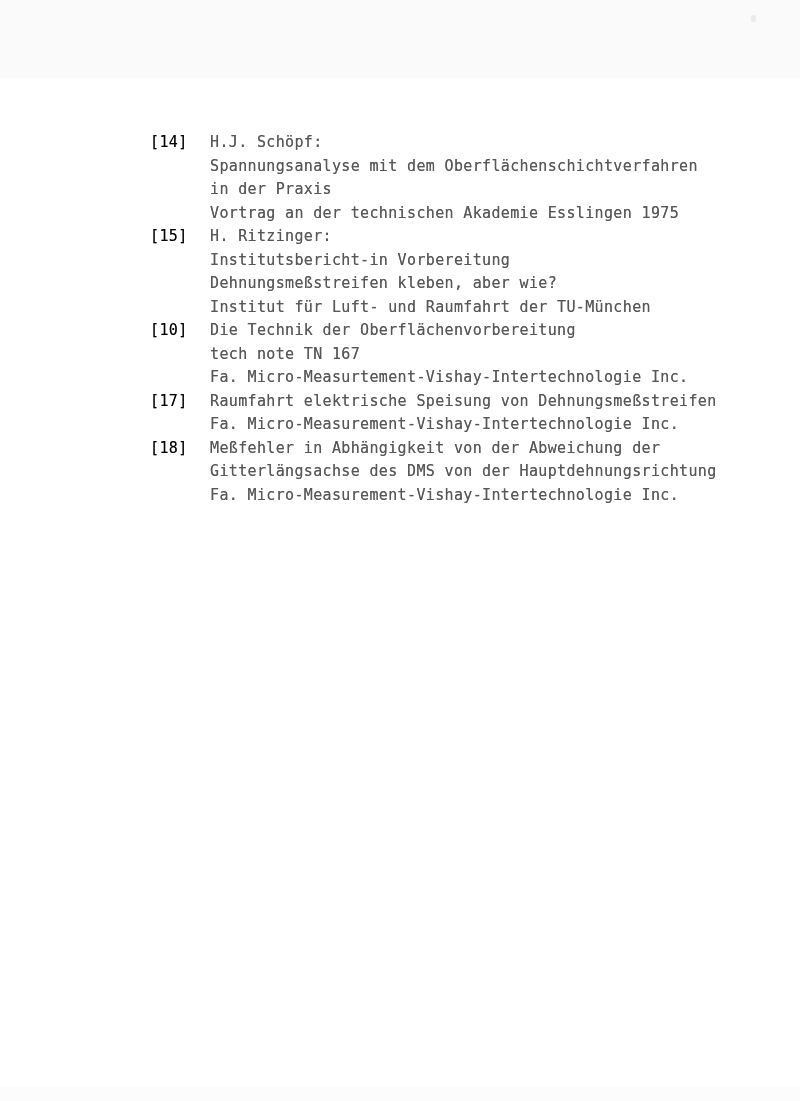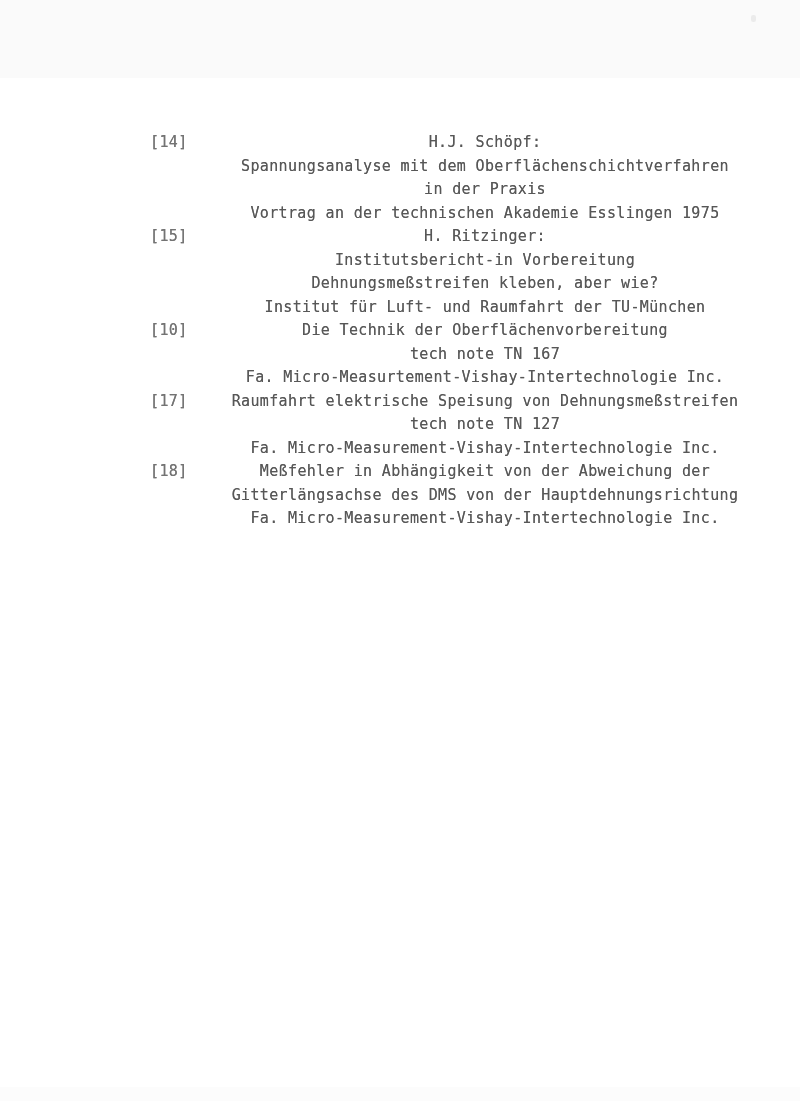--- a/index.html
+++ b/index.html
@@ -49,26 +49,25 @@
     line-height: 23.5px;
     text-shadow: 0 0 0.6px rgba(95,95,95,0.75);
   }
   .ref-entry {
     display: flex;
     align-items: flex-start;
   }
   .ref-label {
     width: 60px;
     flex: 0 0 60px;
-    color: #737373;
+    color: #000000;
     white-space: nowrap;
   }
   .ref-lines {
     flex: 1 1 auto;
-    text-align: center;
   }
   .ref-line {
     white-space: pre;
   }
 </style>
 </head>
 <body>
 
 <div class="page">
   <div class="top-band"></div>
@@ -100,21 +99,20 @@
           <div class="ref-line">Die Technik der Oberflächenvorbereitung</div>
           <div class="ref-line">tech note TN 167</div>
           <div class="ref-line">Fa. Micro-Measurtement-Vishay-Intertechnologie Inc.</div>
         </div>
   </div>
 
   <div class="ref-entry">
     <span class="ref-label">[17]</span>
     <div class="ref-lines">
           <div class="ref-line">Raumfahrt elektrische Speisung von Dehnungsmeßstreifen</div>
-          <div class="ref-line">tech note TN 127</div>
           <div class="ref-line">Fa. Micro-Measurement-Vishay-Intertechnologie Inc.</div>
         </div>
   </div>
 
   <div class="ref-entry">
     <span class="ref-label">[18]</span>
     <div class="ref-lines">
           <div class="ref-line">Meßfehler in Abhängigkeit von der Abweichung der</div>
           <div class="ref-line">Gitterlängsachse des DMS von der Hauptdehnungsrichtung</div>
           <div class="ref-line">Fa. Micro-Measurement-Vishay-Intertechnologie Inc.</div>

